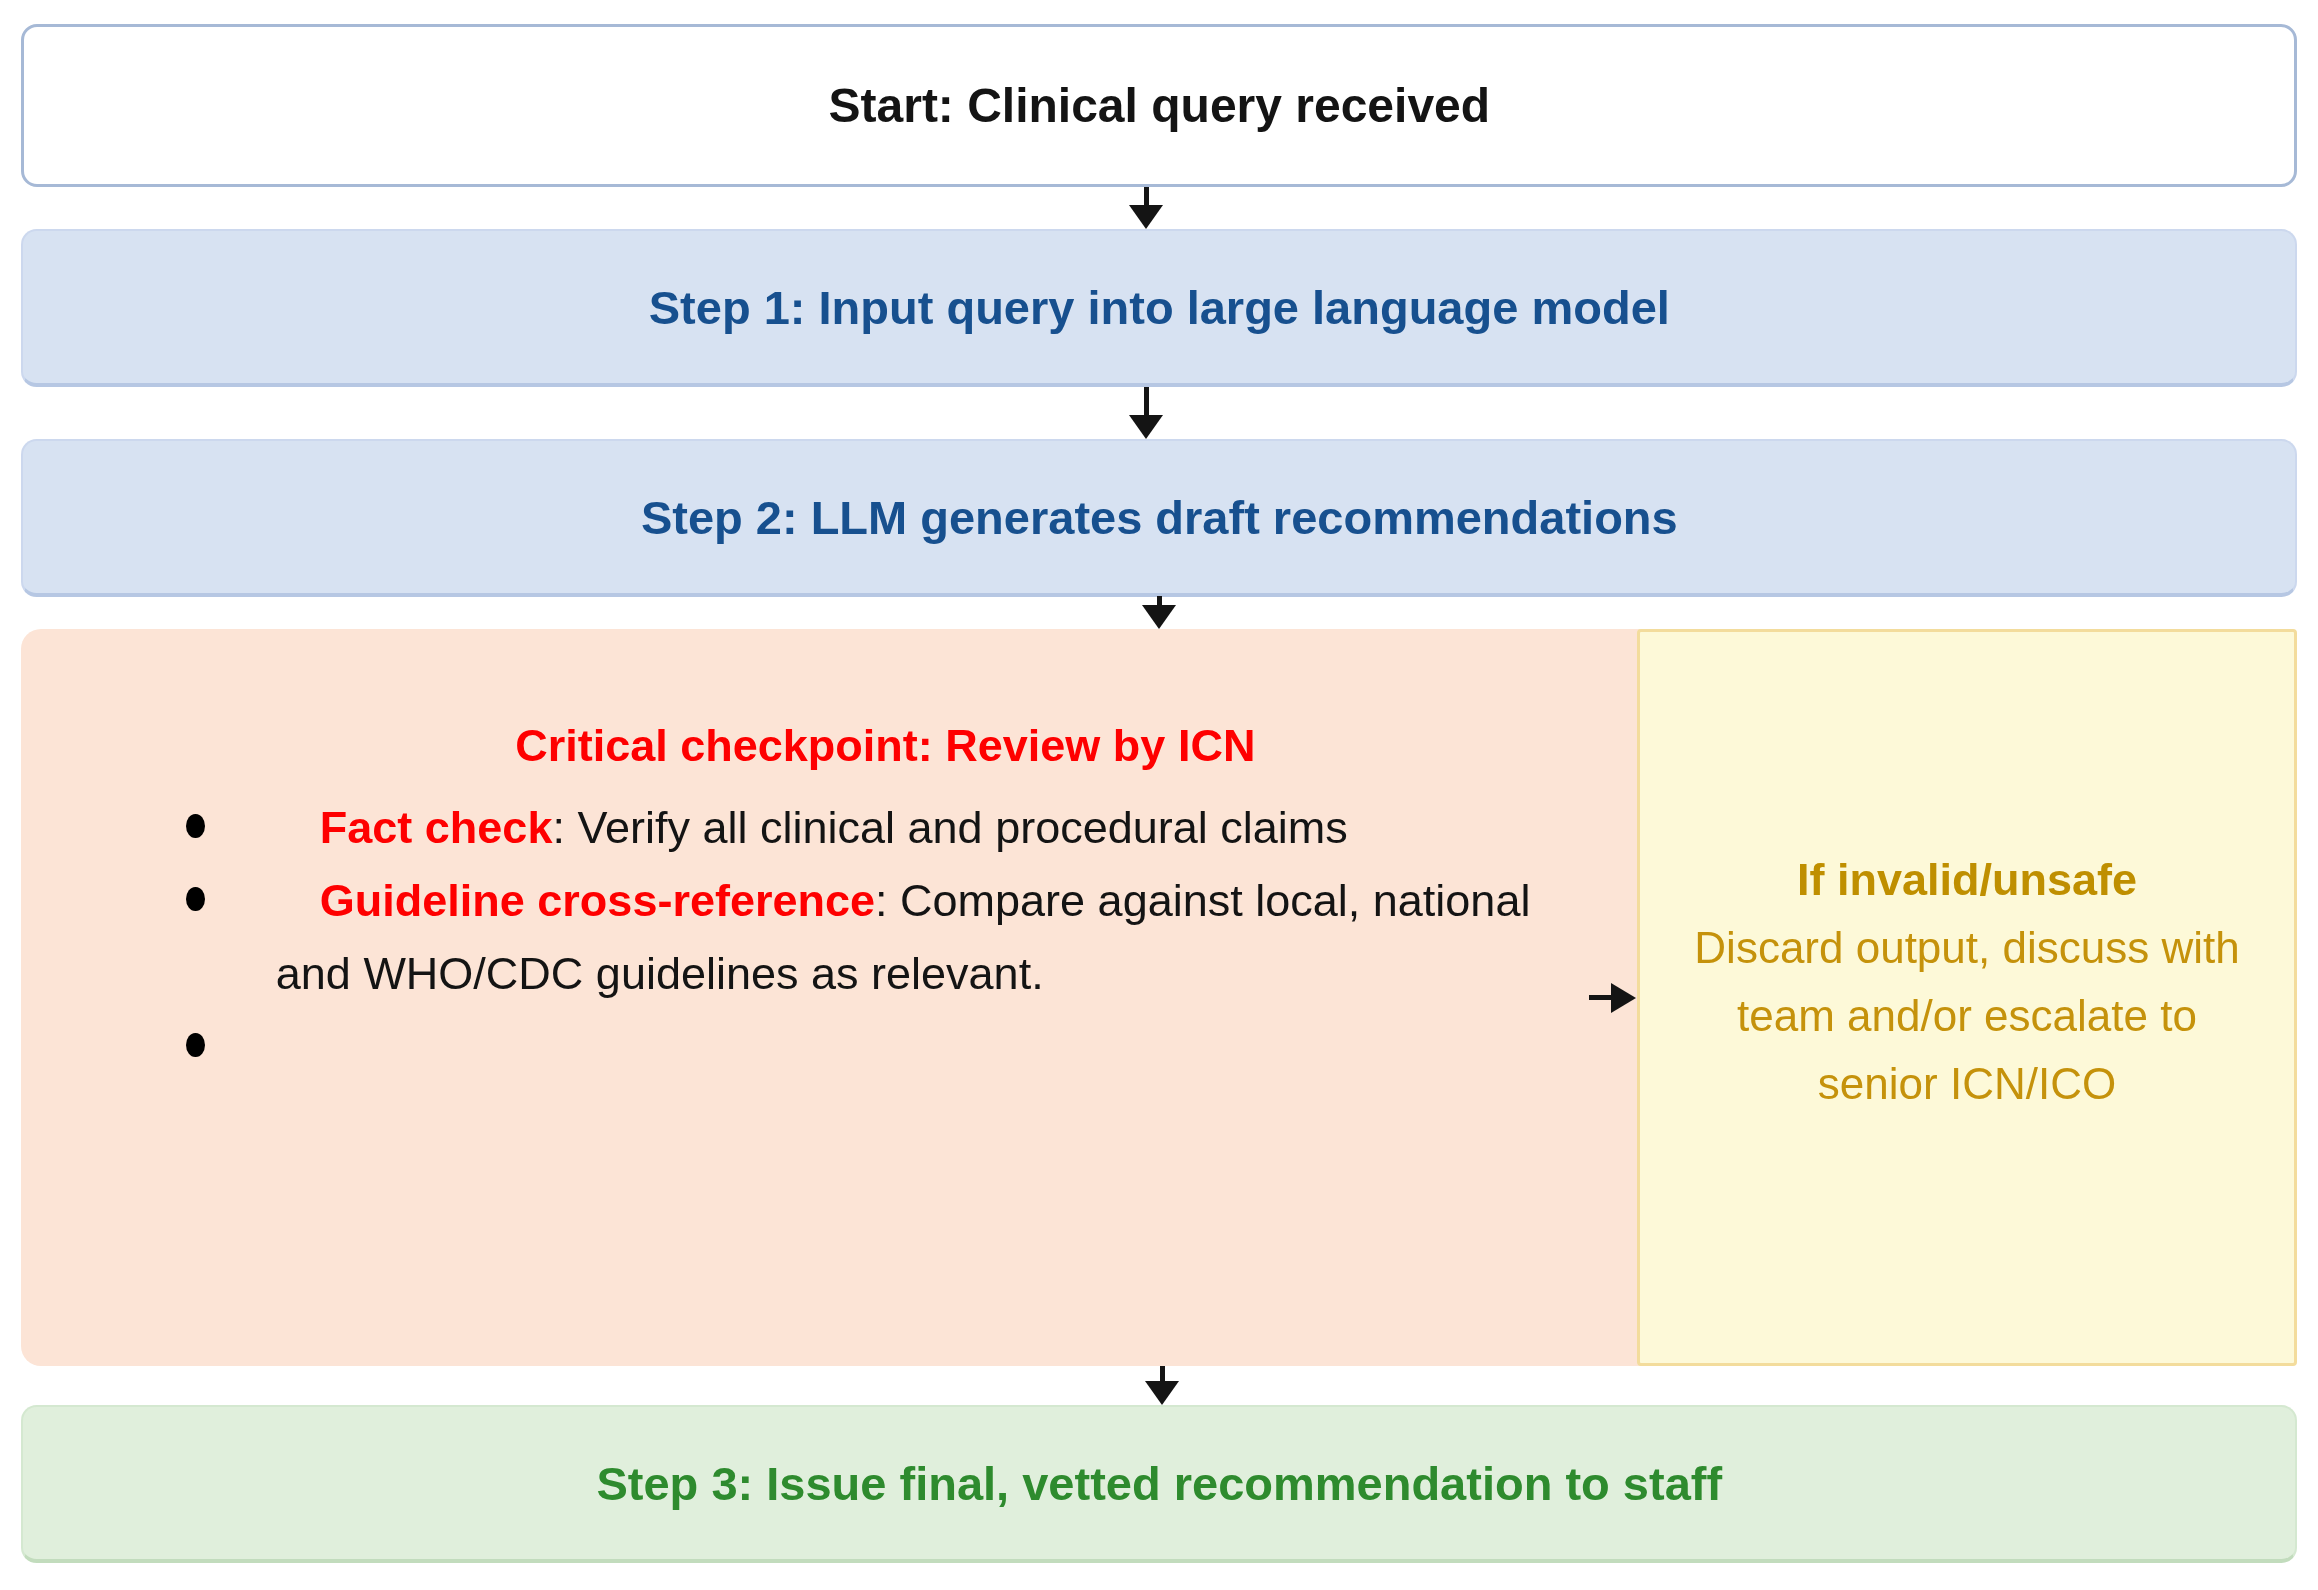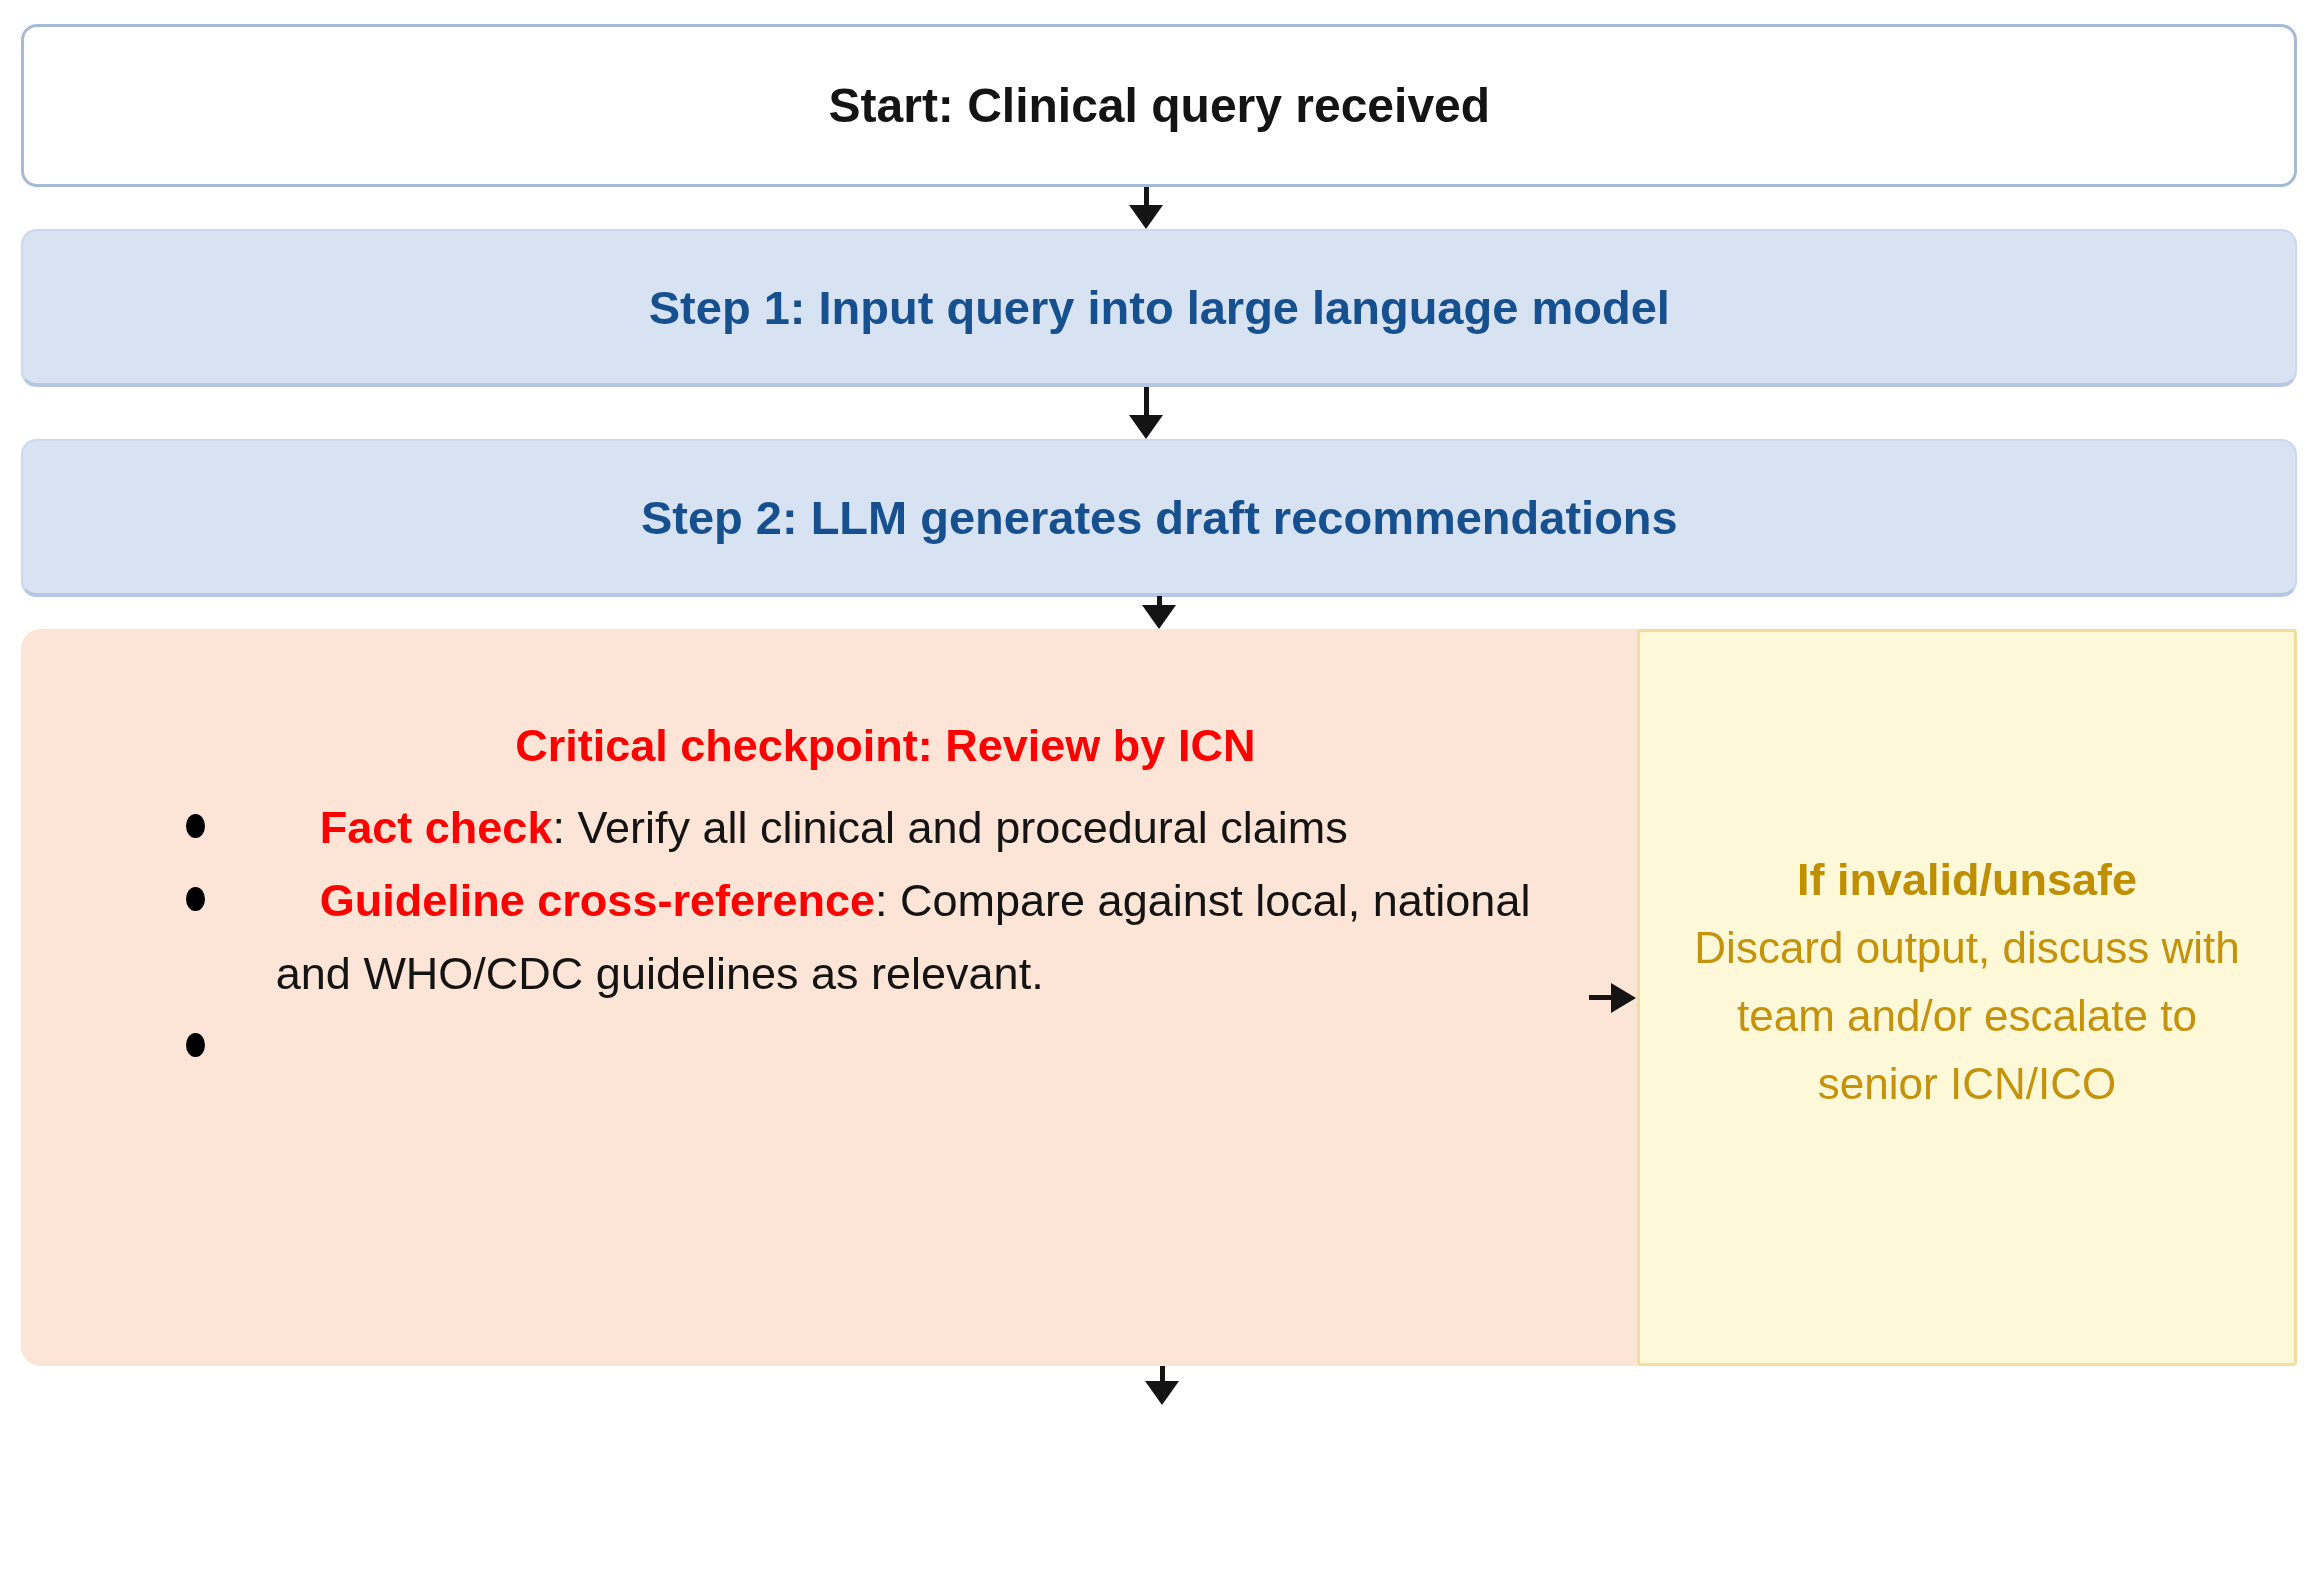--- a/index.html
+++ b/index.html
@@ -161,15 +161,18 @@
   <div class="box invalid-box">
     <div class="invalid-title">If invalid/unsafe</div>
     <div class="invalid-body">Discard output, discuss with team and/or escalate to senior ICN/ICO</div>
   </div>
 
   <div class="arrow-v arrow-d">
     <div class="stem"></div>
     <div class="head"></div>
   </div>
 
+  <div class="box final-box">
+    <span>Step 3: Issue final, vetted recommendation to staff</span>
+  </div>
 
 </div>
 
 
 </body></html>

